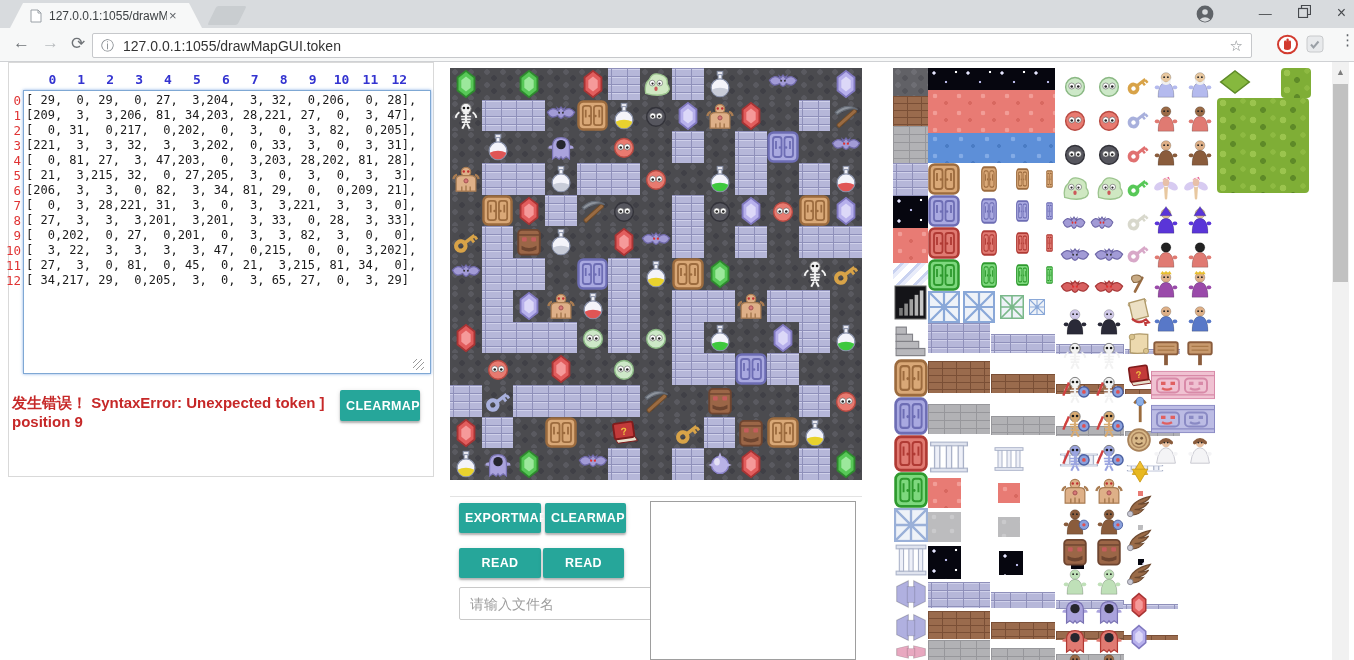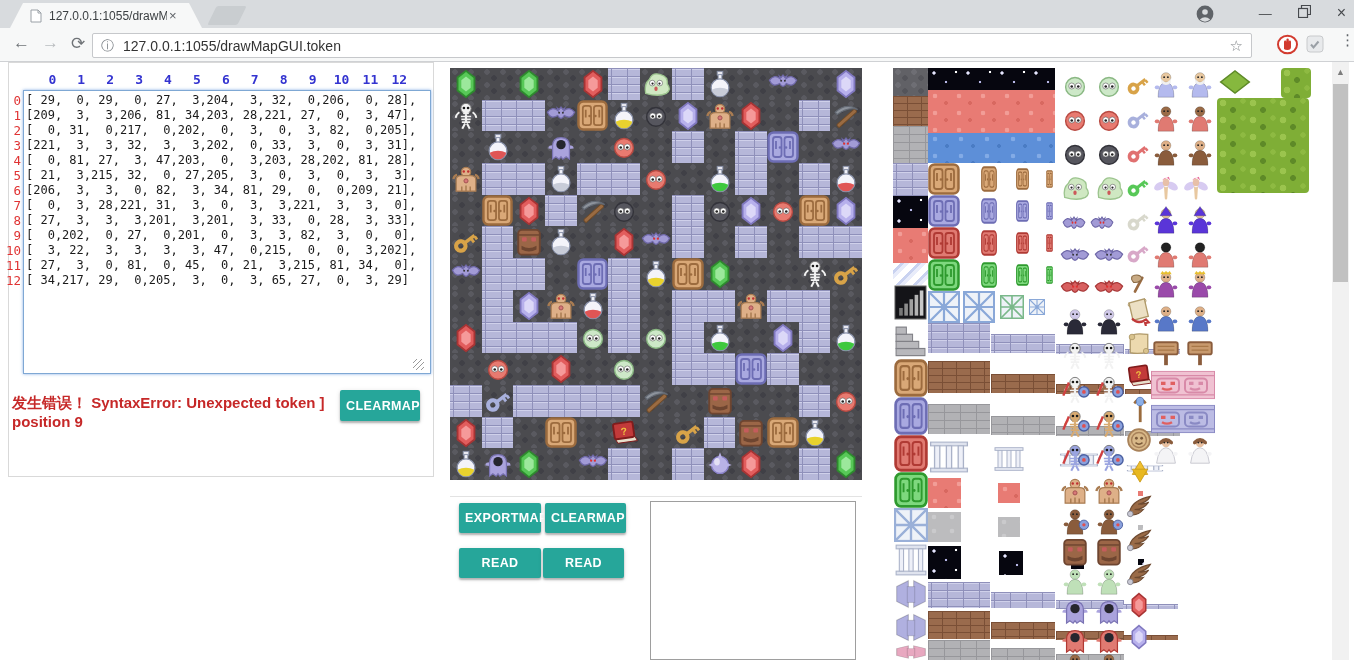--- a/index.html
+++ b/index.html
@@ -904,20 +904,21 @@
             <polygon points="16,8 21,12 21,20 16,24 11,20 11,12" fill="#9ce89c"></polygon>
           </svg></div>
       </div>
     </div>
 
   <div id="controls">
     <button class="btn" style="left:9px;top:6px;width:82px;height:30px;">EXPORTMAP</button>
     <button class="btn" style="left:95px;top:6px;width:81px;height:30px;">CLEARMAP</button>
     <button class="btn" style="left:9px;top:51px;width:82px;height:30px;">READ</button>
     <button class="btn" style="left:93px;top:51px;width:81px;height:30px;">READ</button>
+    <input id="filename-input" placeholder="请输入文件名" style="">
   </div>
   <div id="output-box"></div>
 
   <div id="tileset">
       <div class="ts p-cobble" style="left: 0px; top: 0px; width: 35px; height: 28px;"></div>
       <div class="ts p-brickB" style="left: 0px; top: 28px; width: 35px; height: 30px;"></div>
       <div class="ts p-stone" style="left: 0px; top: 58px; width: 35px; height: 37px;"></div>
       <div class="ts p-brickL" style="left: 0px; top: 95px; width: 35px; height: 33px;"></div>
       <div class="ts p-star" style="left: 0px; top: 128px; width: 35px; height: 32px;"></div>
       <div class="ts p-red" style="left: 0px; top: 160px; width: 35px; height: 35px;"></div>

